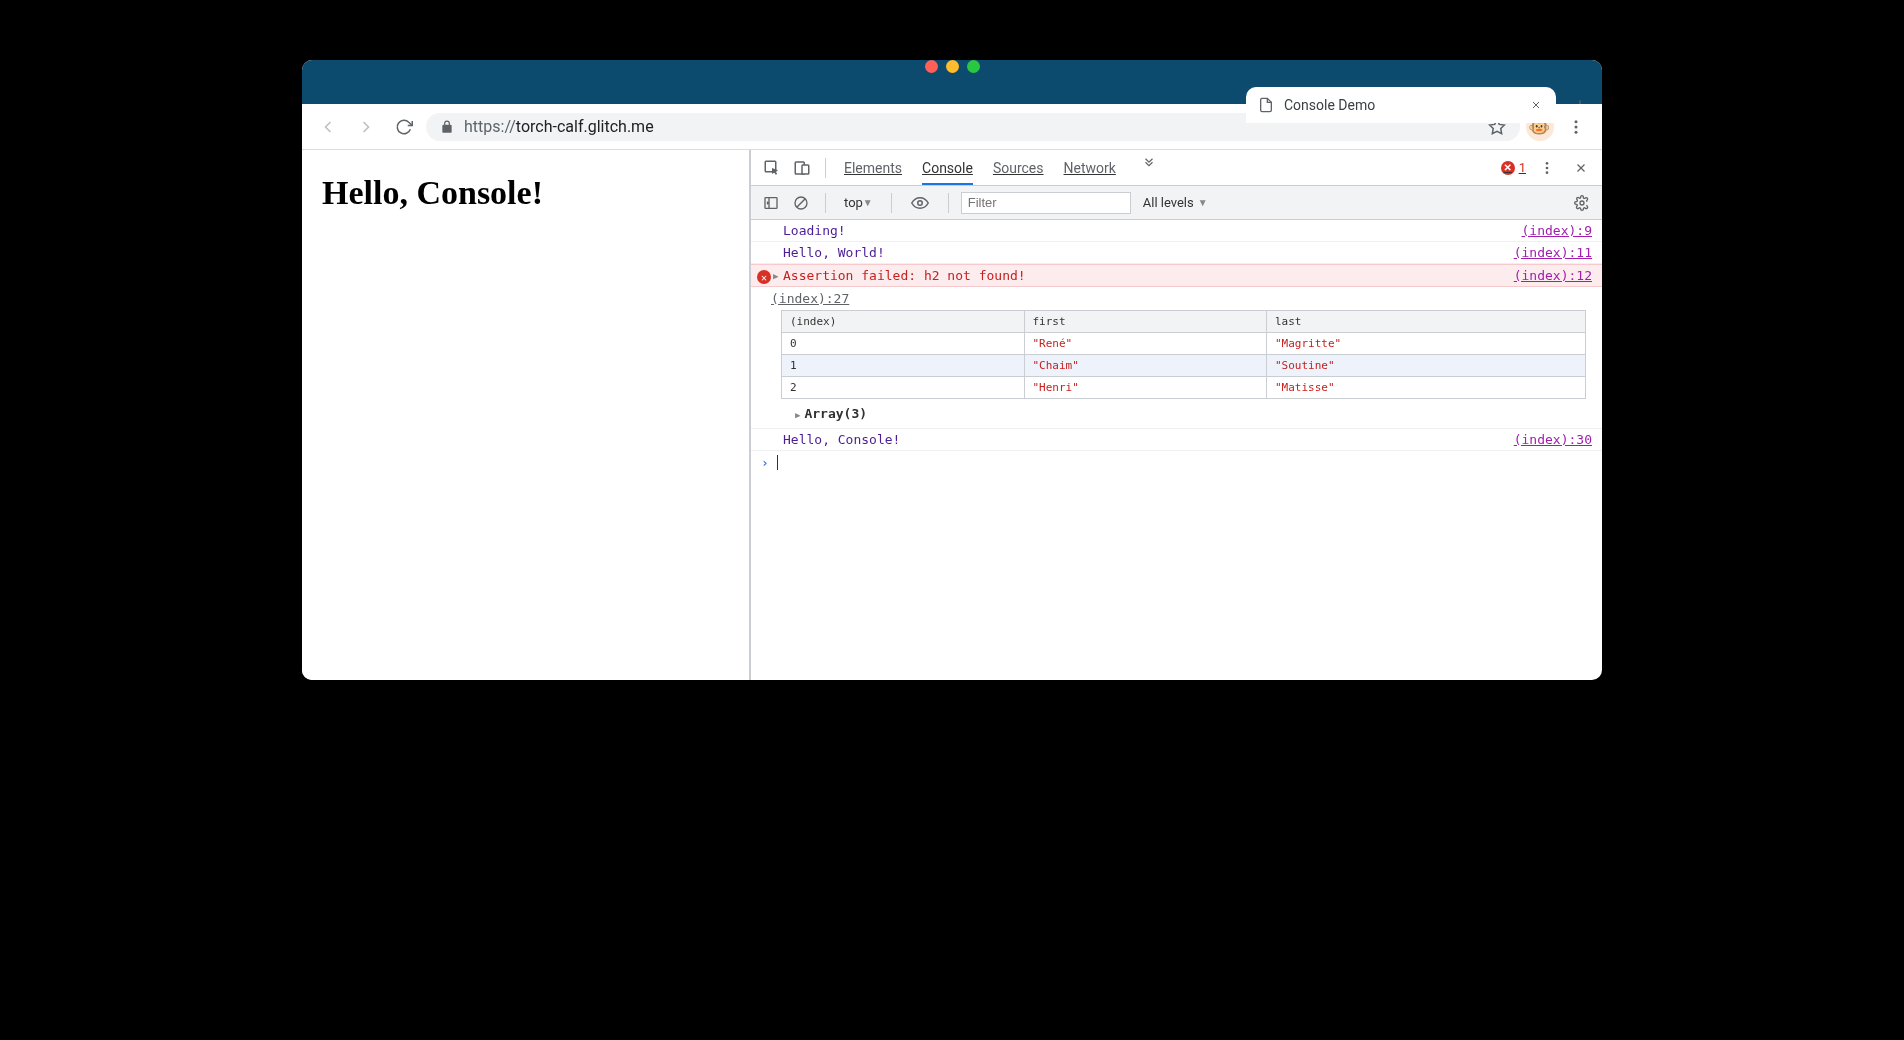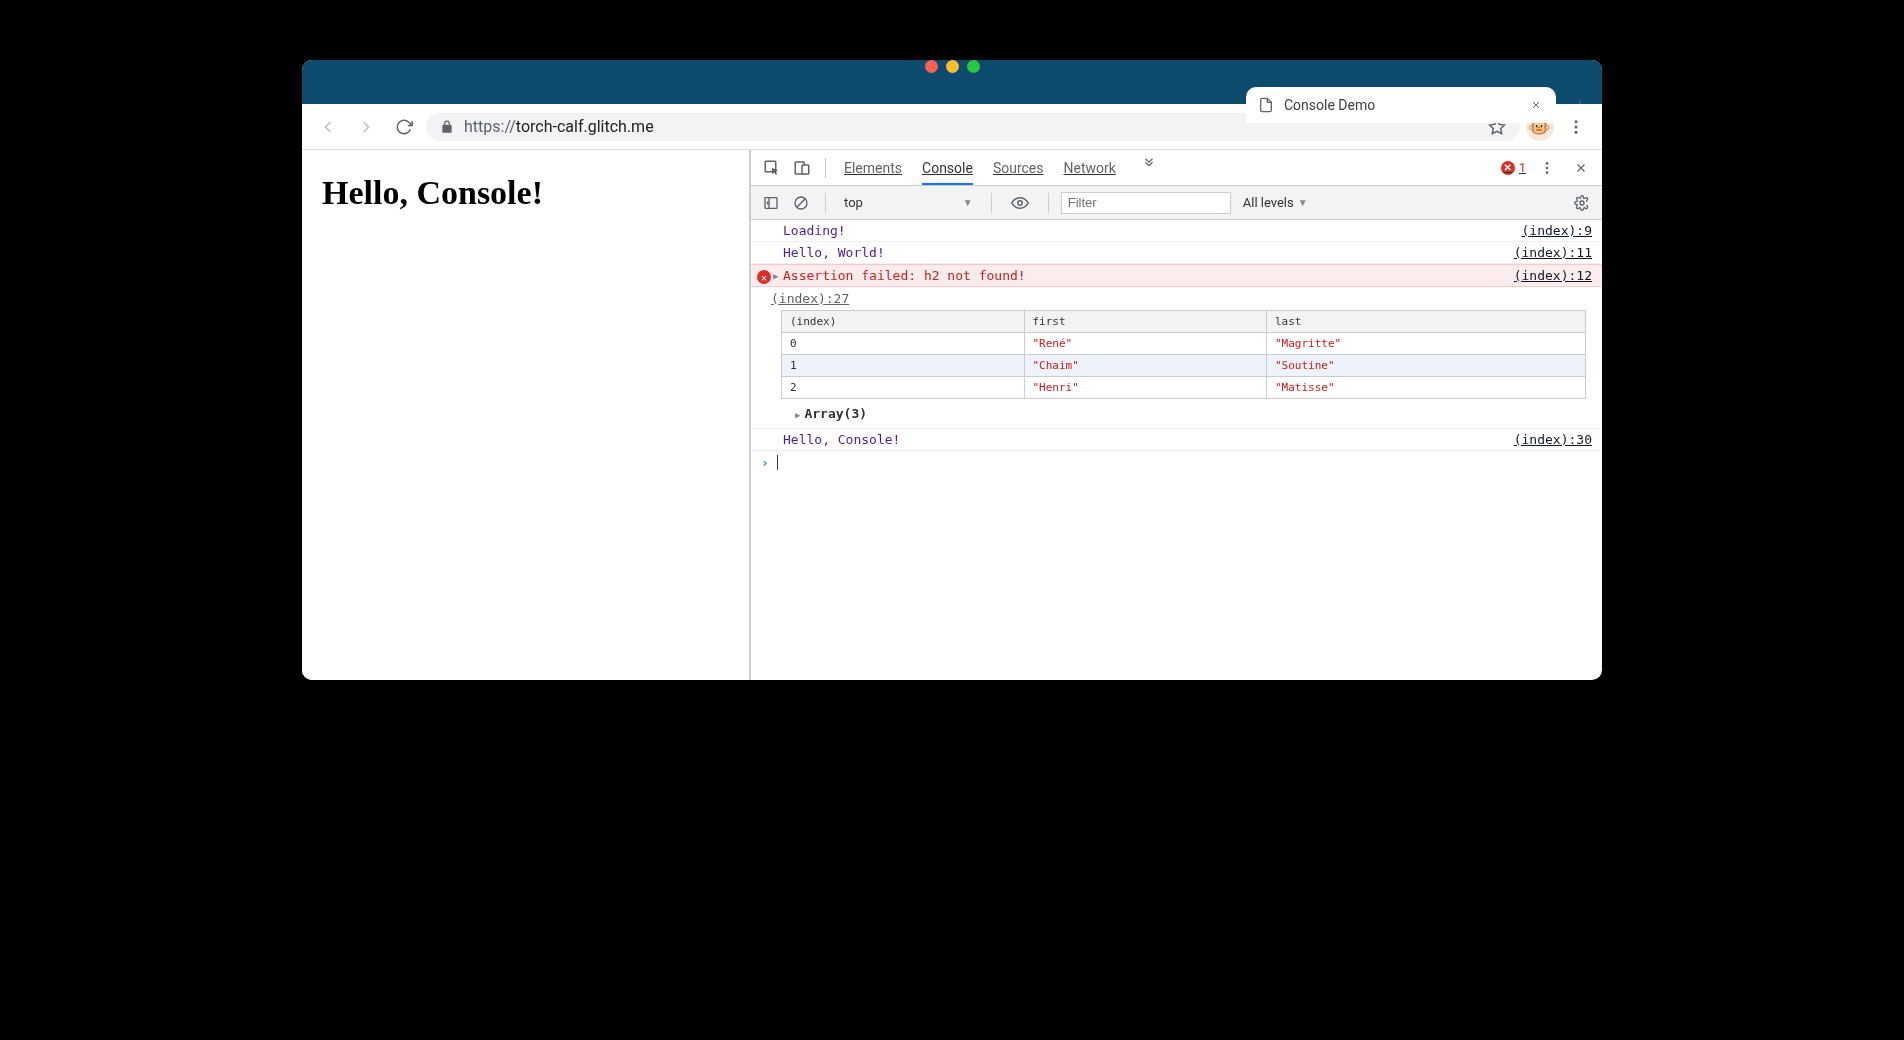--- a/index.html
+++ b/index.html
@@ -171,21 +171,21 @@
     background: #f1f3f4;
     color: #5f6368;
     font-size: 13px;
   }
   .ctbtn {
     width: 24px; height: 24px;
     display:flex;align-items:center;justify-content:center;
     color: #5f6368;
   }
   .context-select {
-    display: flex; align-items: center; gap: 100px;
+    display: flex; align-items: center; 
     padding: 2px 6px;
     color: #333;
   }
   .context-select .tri { color: #888; font-size: 10px; }
   .eye { margin: 0 4px; }
   .filter-input {
     background: #fff;
     border: 1px solid #cacdd1;
     height: 22px;
     width: 170px;
@@ -208,21 +208,21 @@
   }
   .msg {
     display: flex;
     align-items: flex-start;
     padding: 3px 10px 3px 32px;
     border-bottom: 1px solid #eef0f1;
     position: relative;
     min-height: 22px;
   }
   .msg .text { flex: 1; color: #4c1d95; }
-  .msg .src { color: #0f172a; text-decoration: underline; white-space: nowrap; padding-left: 10px; }
+  .msg .src { color: #a21caf; text-decoration: underline; white-space: nowrap; padding-left: 10px; }
   .msg.error {
     background: #fdecee;
     border-top: 1px solid #f6c9cd;
     border-bottom: 1px solid #f6c9cd;
     color: #c5221f;
   }
   .msg.error .text { color: #c5221f; }
   .msg .err-icon {
     position: absolute; left: 6px; top: 5px;
     width: 14px; height: 14px; border-radius: 50%;

